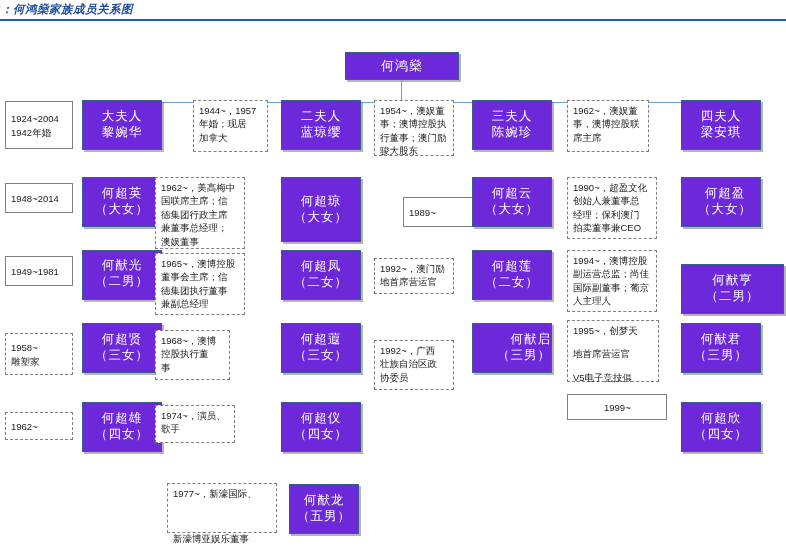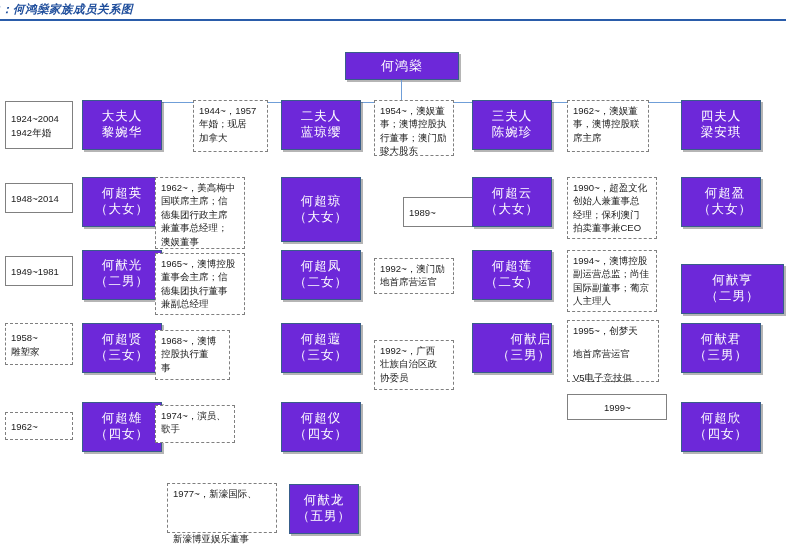--- a/index.html
+++ b/index.html
@@ -169,21 +169,21 @@
   </div>
 
   <div class="note solid center" style="left:5px; top:234px; width:68px; height:30px;">
     <span class="t-line">1949~1981</span>
   </div>
   <div class="node" style="left:82px; top:228px; width:80px; height:50px;font-family:Liberation Mono, monospace;">
     <span class="n-line">何猷光</span>
     <span class="n-line">（二男）</span>
   </div>
 
-  <div class="note center" style="left:5px; top:301px; width:68px; height:42px;">
+  <div class="note center" style="left:5px; top:311px; width:68px; height:42px;">
     <span class="t-line">1958~</span>
     <span class="t-line">雕塑家</span>
   </div>
   <div class="node" style="left:82px; top:301px; width:80px; height:50px;">
     <span class="n-line">何超贤</span>
     <span class="n-line">（三女）</span>
   </div>
 
   <div class="note center" style="left:5px; top:390px; width:68px; height:28px;">
     <span class="t-line">1962~</span>

